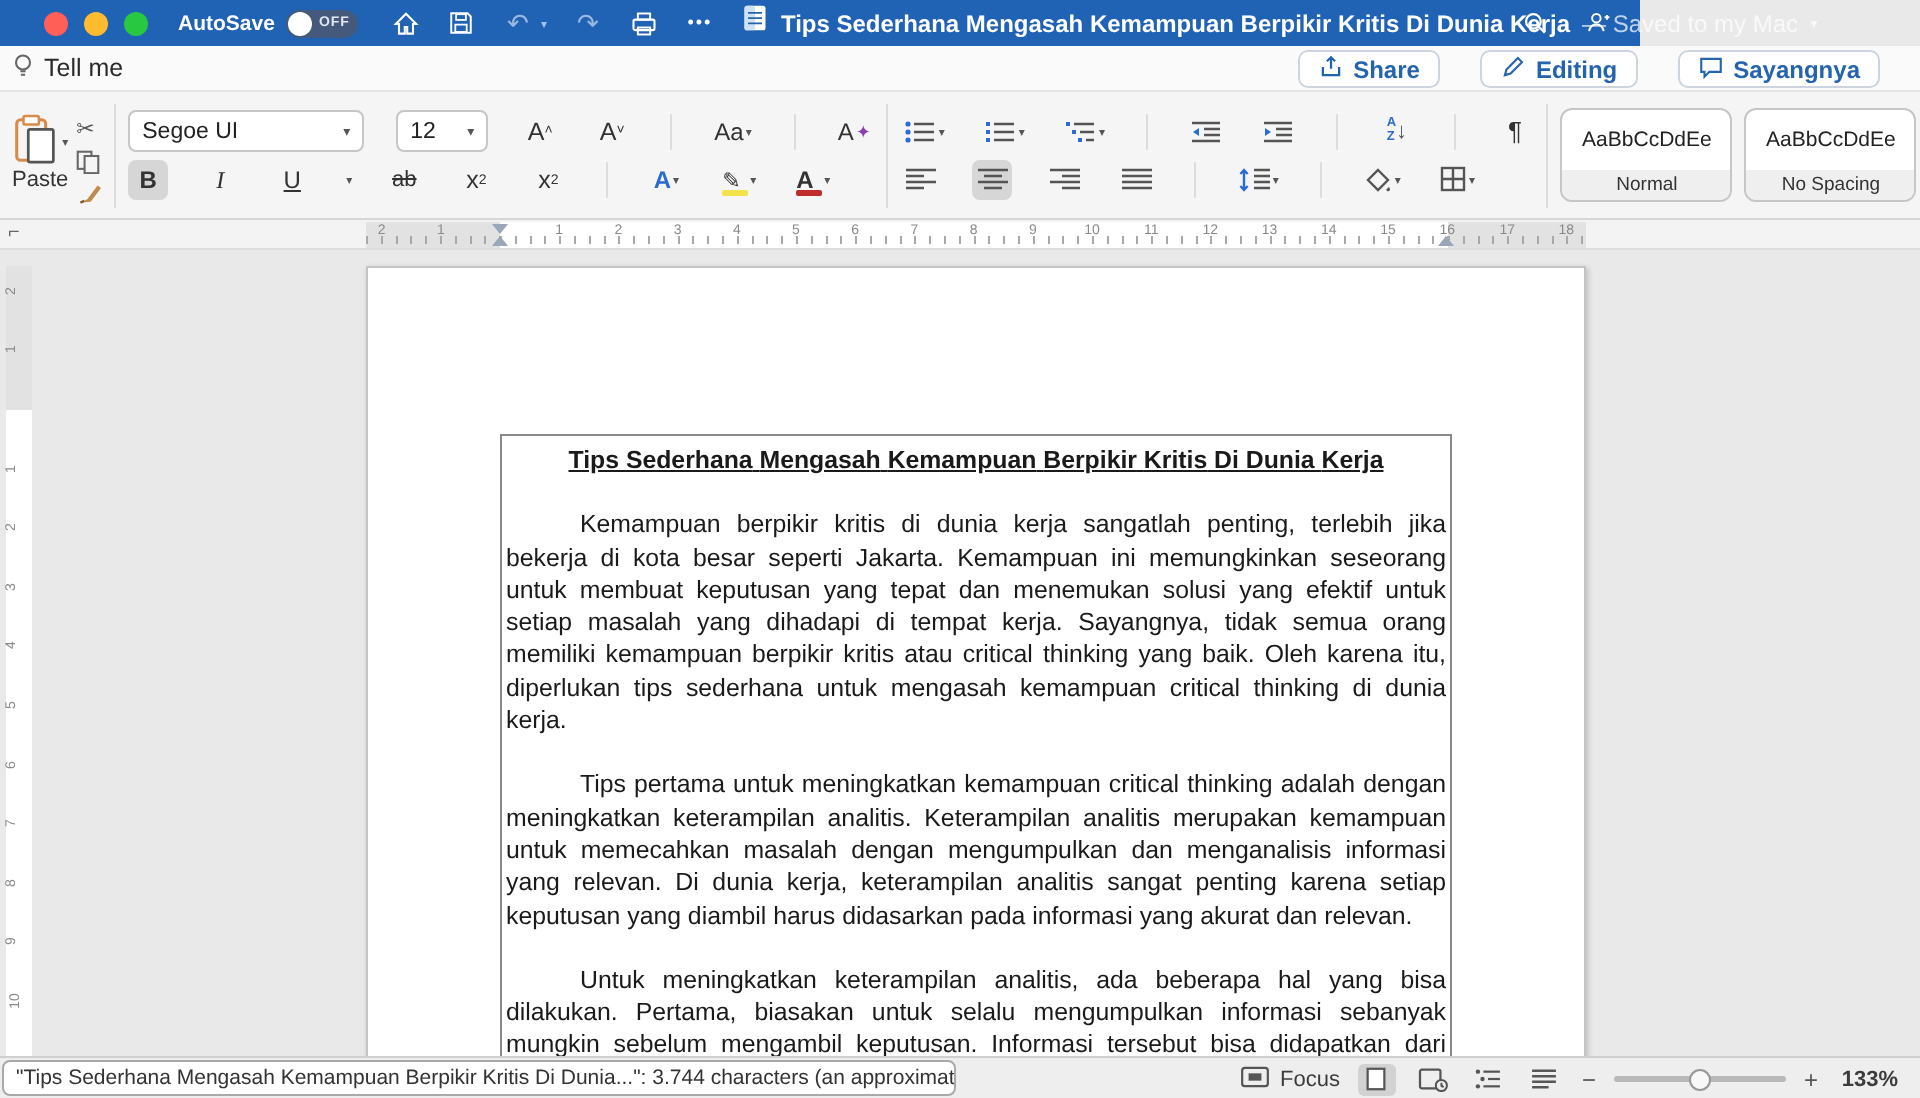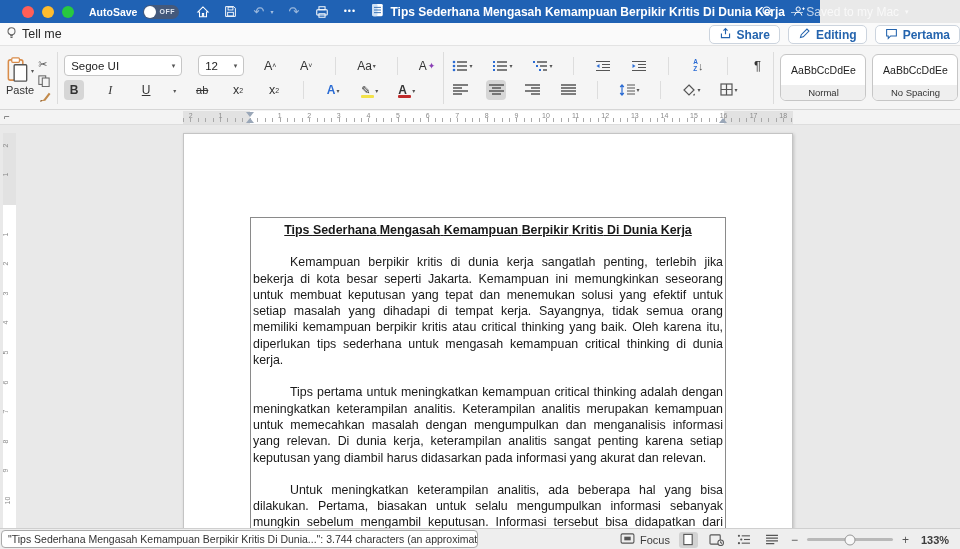--- a/index.html
+++ b/index.html
@@ -26,21 +26,21 @@
   .tb-title .chev { font-size:7px; color:rgba(255,255,255,.72); }
   .tb-right { position:absolute; right:14px; top:0; height:23px; display:flex; align-items:center; gap:16px; }
 
   
   .menubar { position:absolute; top:23px; left:0; width:960px; height:23px; background:#fafafa; border-bottom:1px solid #e3e3e3; display:flex; align-items:center; }
   .tabs { display:flex; align-items:center; height:100%; margin-left:8px; }
   .tab { padding:0 12px; font-size:12.5px; color:#2a2a2a; height:100%; display:flex; align-items:center; position:relative; cursor:default; }
   .tab.active { font-weight:bold; }
   .tab.active::after { content:""; position:absolute; left:10px; right:10px; bottom:1px; height:2.5px; border-radius:2px; background:#2464ae; }
   .tellme { display:flex; align-items:center; gap:5px; font-size:12.5px; color:#2a2a2a; margin-left:6px; }
-  .mb-actions { position:absolute; right:0; top:2px; display:flex; gap:8px; }
+  .mb-actions { position:absolute; right:20px; top:2px; display:flex; gap:20px; }
   .mb-btn { display:flex; align-items:center; gap:5px; border:1px solid #ccd4de; background:#fff; border-radius:5px; padding:2px 9px; font-size:12px; font-weight:bold; color:#2464ae; height:19px; }
 
   
   .ribbon { position:absolute; top:46px; left:0; width:960px; height:64px; background:#f5f5f5; border-bottom:1px solid #d6d6d6; display:flex; align-items:center; padding:0 6px; }
   .rdiv { width:1px; height:52px; background:#dcdcdc; margin:0 6px; flex:0 0 auto; }
   .rgroup { display:flex; flex-direction:column; justify-content:center; gap:4px; }
   .rrow { display:flex; align-items:center; gap:16px; }
   .rbtn { min-width:20px; height:20px; border-radius:4px; display:flex; align-items:center; justify-content:center; font-size:12px; color:#333; padding:0 2px; }
   .rbtn.active { background:#d6d6d6; }
   .mini-caret { font-size:6px; color:#555; margin-left:1px; }
@@ -206,21 +206,21 @@
             </svg>
         </span>
         <span>Editing</span>
       </div>
       <div class="mb-btn">
         <span>
           <svg width="13" height="13" viewBox="0 0 16 16">
               <path d="M2 3h12v8H7l-3 3v-3H2z" fill="none" stroke="#2464ae" stroke-width="1.3"></path>
             </svg>
         </span>
-        <span>Pertama</span>
+        <span>Sayangnya</span>
       </div>
     </div>
   </div>
 
   <div class="ribbon">
 
     <div class="clip-group">
       <div class="paste-btn">
         <span style="display:flex;align-items:center;">
           <svg width="24" height="27" viewBox="0 0 24 28">

